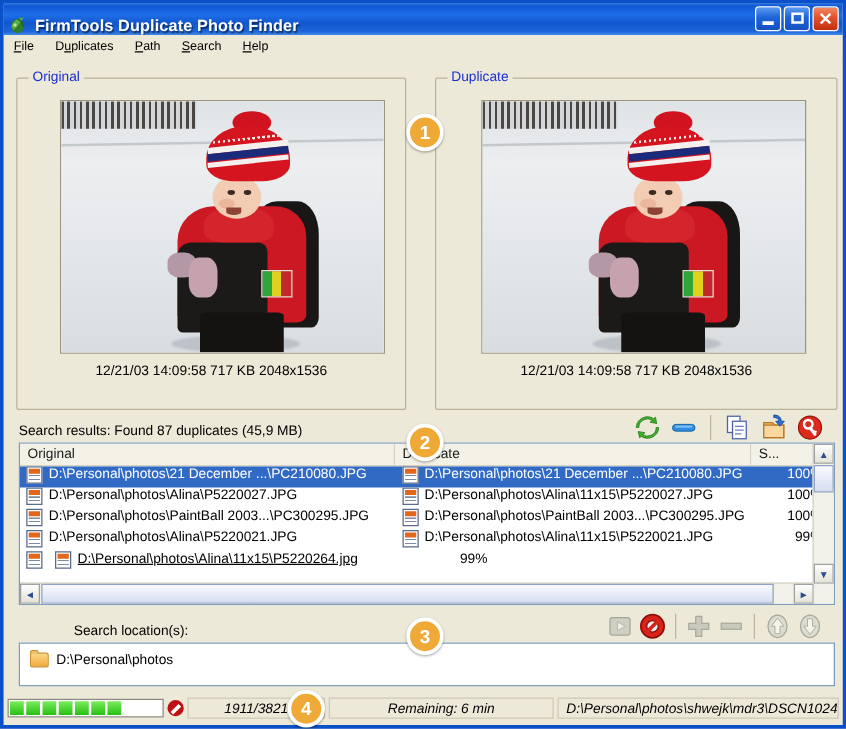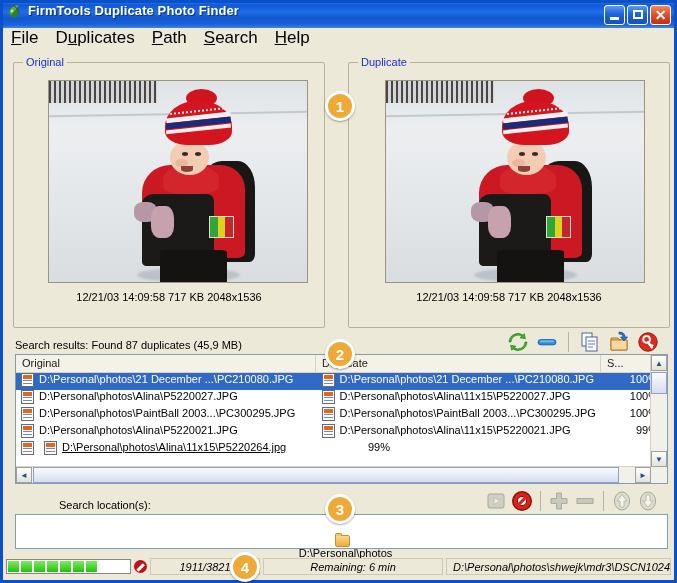--- a/index.html
+++ b/index.html
@@ -12,21 +12,21 @@
   .window{
     position:absolute;left:0;top:0;width:677px;height:583px;
     box-sizing:border-box;
     border:3px solid #0a50c8;
     background:#ece9d8;
   }
   
   .titlebar{
     position:absolute;left:0;top:0;right:0;height:25px;
     background:linear-gradient(to bottom,#1e6fe0 0%,#1157d6 8%,#1f6ee8 35%,#1157cf 62%,#1e63d8 88%,#3f8ae8 100%);
-    display:flex;align-items:flex-start;
+    display:flex;align-items:flex-end;
   }
   .title-icon{
     width:16px;height:16px;margin-left:4px;margin-right:5px;position:relative;flex:none;
   }
   .title-text{
     color:#fff;font-size:13px;font-weight:bold;
     text-shadow:1px 1px 1px rgba(0,0,0,.55);
     letter-spacing:.1px;white-space:nowrap;
   }
   .winbtns{position:absolute;right:3px;top:2px;display:flex;gap:2px;}
@@ -42,21 +42,21 @@
   .wbtn.close::after{
     content:"✕";position:absolute;left:0;right:0;top:-1px;text-align:center;
     color:#fff;font-size:14px;font-weight:bold;line-height:20px;font-family:"Liberation Sans",sans-serif;
   }
   
   .menubar{
     position:absolute;left:0;top:25px;right:0;height:19px;
     background:#ece9d8;display:flex;align-items:center;padding-left:8px;
   }
   .menu-item{
-    font-size:17px;color:#000;margin-right:17px;cursor:pointer;white-space:nowrap;
+    font-size:10px;color:#000;margin-right:17px;cursor:pointer;white-space:nowrap;
   }
   .menu-item u{text-decoration:underline;}
   
   .client{
     position:absolute;left:0;top:44px;right:0;bottom:0;background:#ece9d8;
   }
   .groupbox{
     position:absolute;border:1px solid #b9b29a;border-radius:2px;background:#ece9d8;
   }
   .group-label{
@@ -433,21 +433,21 @@
       </div>
       <div class="tb-icon">
         <svg width="22" height="22" viewBox="0 0 22 22">
           <ellipse cx="11" cy="11" rx="7.6" ry="9" fill="#dcdcd0" stroke="#a8a89b" stroke-width="1"></ellipse>
           <path d="M11 17.5 6 11h3V5h4v6h3z" fill="#f4f4ea" stroke="#b0b0a2" stroke-width=".8"></path>
         </svg>
       </div>
     </div>
 
     <div class="locbox" style="left:12px;top:467px;width:653px;height:35px;">
-      <div class="loc-row" style="margin-top:20px;flex-direction:column;">
+      <div class="loc-row" style="margin-top:4px;">
         <span class="folder-ico"></span>
         <span>D:\Personal\photos</span>
       </div>
     </div>
 
     <div class="statusbar">
       <div class="progress">
         <span class="pblock"></span>
           <span class="pblock"></span>
           <span class="pblock"></span>

